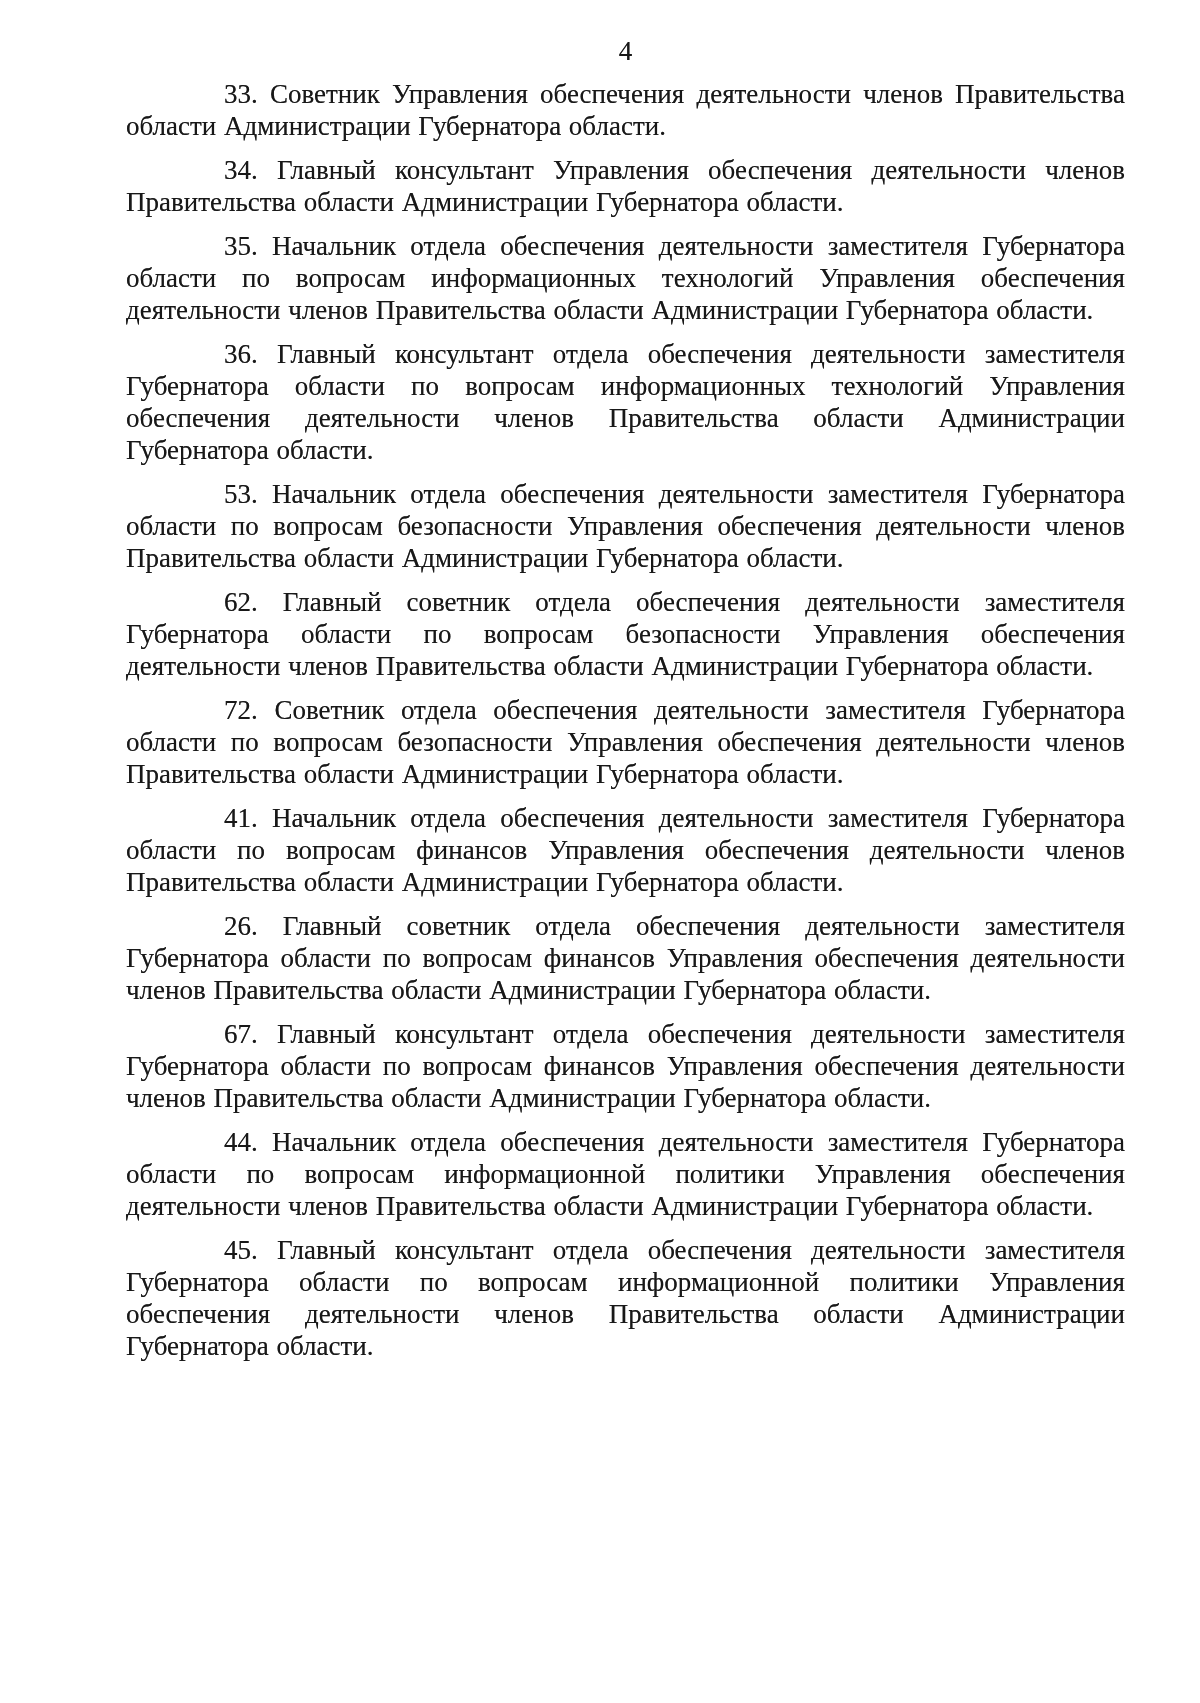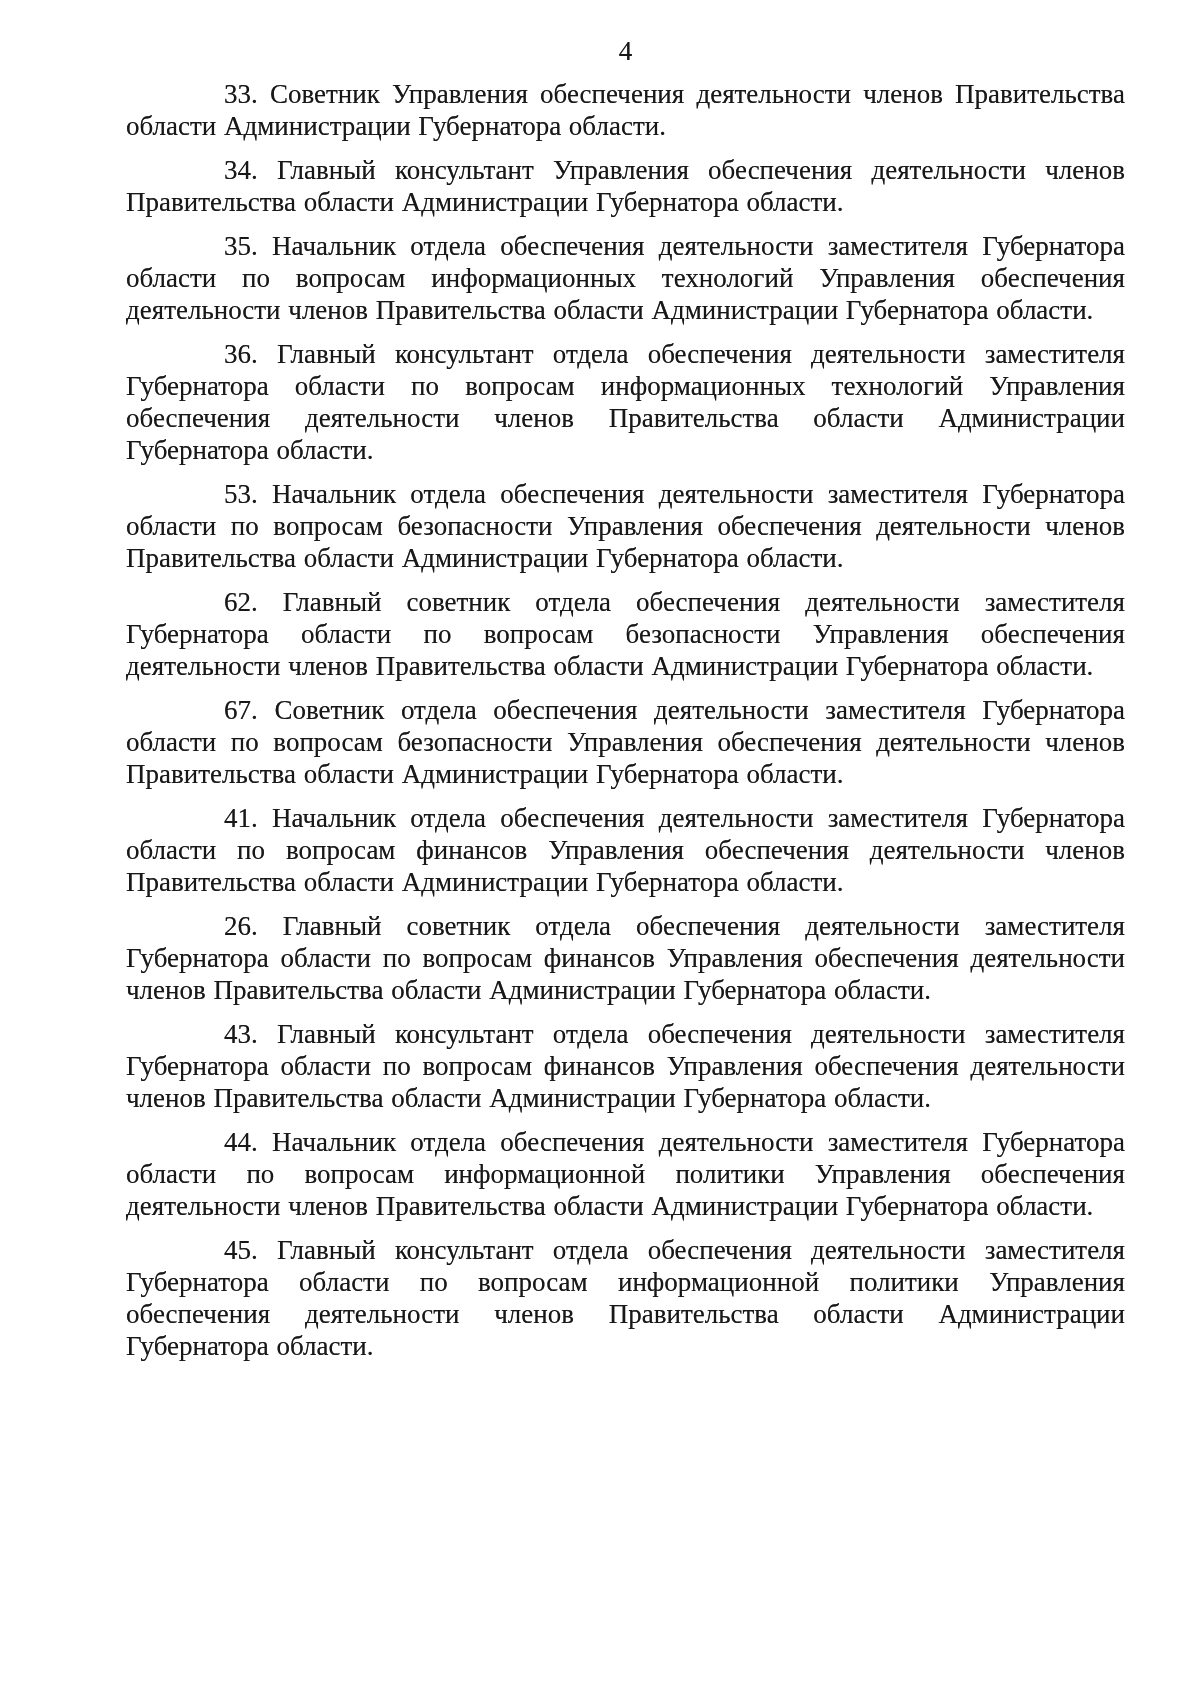--- a/index.html
+++ b/index.html
@@ -43,21 +43,21 @@
 <div class="page">
   <div class="content">
     <div class="page-number">4</div>
     <div>
         <p class="para"><span>33.</span> <span>Советник Управления обеспечения деятельности членов Правительства области Администрации Губернатора области.</span></p>
         <p class="para"><span>34.</span> <span>Главный консультант Управления обеспечения деятельности членов Правительства области Администрации Губернатора области.</span></p>
         <p class="para"><span>35.</span> <span>Начальник отдела обеспечения деятельности заместителя Губернатора области по вопросам информационных технологий Управления обеспечения деятельности членов Правительства области Администрации Губернатора области.</span></p>
         <p class="para"><span>36.</span> <span>Главный консультант отдела обеспечения деятельности заместителя Губернатора области по вопросам информационных технологий Управления обеспечения деятельности членов Правительства области Администрации Губернатора области.</span></p>
         <p class="para"><span>53.</span> <span>Начальник отдела обеспечения деятельности заместителя Губернатора области по вопросам безопасности Управления обеспечения деятельности членов Правительства области Администрации Губернатора области.</span></p>
         <p class="para"><span>62.</span> <span>Главный советник отдела обеспечения деятельности заместителя Губернатора области по вопросам безопасности Управления обеспечения деятельности членов Правительства области Администрации Губернатора области.</span></p>
-        <p class="para"><span>67.</span> <span>Советник отдела обеспечения деятельности заместителя Губернатора области по вопросам безопасности Управления обеспечения деятельности членов Правительства области Администрации Губернатора области.</span></p>
+        <p class="para"><span>72.</span> <span>Советник отдела обеспечения деятельности заместителя Губернатора области по вопросам безопасности Управления обеспечения деятельности членов Правительства области Администрации Губернатора области.</span></p>
         <p class="para"><span>41.</span> <span>Начальник отдела обеспечения деятельности заместителя Губернатора области по вопросам финансов Управления обеспечения деятельности членов Правительства области Администрации Губернатора области.</span></p>
         <p class="para"><span>26.</span> <span>Главный советник отдела обеспечения деятельности заместителя Губернатора области по вопросам финансов Управления обеспечения деятельности членов Правительства области Администрации Губернатора области.</span></p>
-        <p class="para"><span>43.</span> <span>Главный консультант отдела обеспечения деятельности заместителя Губернатора области по вопросам финансов Управления обеспечения деятельности членов Правительства области Администрации Губернатора области.</span></p>
+        <p class="para"><span>67.</span> <span>Главный консультант отдела обеспечения деятельности заместителя Губернатора области по вопросам финансов Управления обеспечения деятельности членов Правительства области Администрации Губернатора области.</span></p>
         <p class="para"><span>44.</span> <span>Начальник отдела обеспечения деятельности заместителя Губернатора области по вопросам информационной политики Управления обеспечения деятельности членов Правительства области Администрации Губернатора области.</span></p>
         <p class="para"><span>45.</span> <span>Главный консультант отдела обеспечения деятельности заместителя Губернатора области по вопросам информационной политики Управления обеспечения деятельности членов Правительства области Администрации Губернатора области.</span></p>
       </div>
   </div>
 </div>
 
 </body></html>

